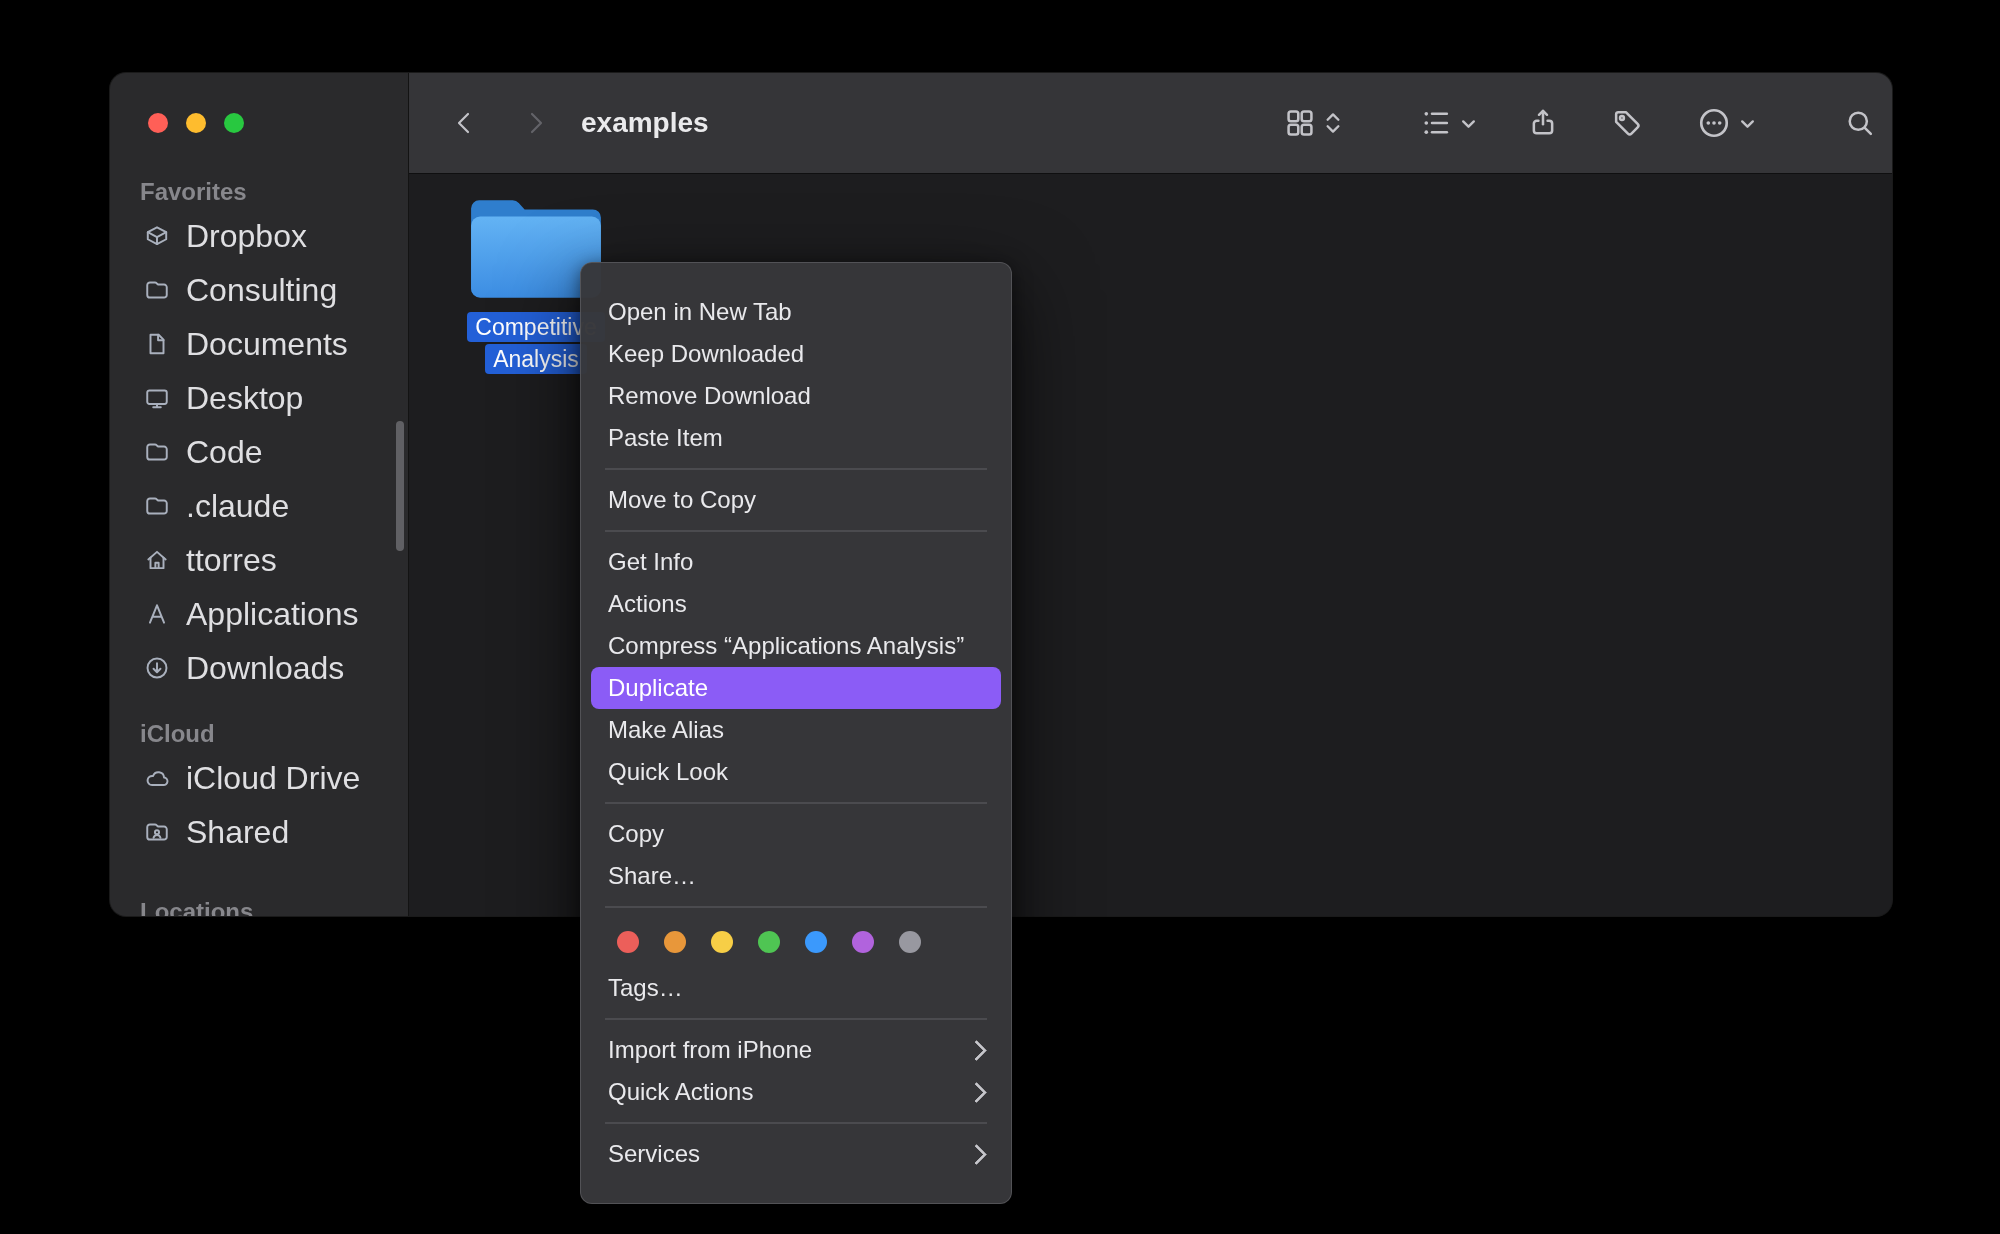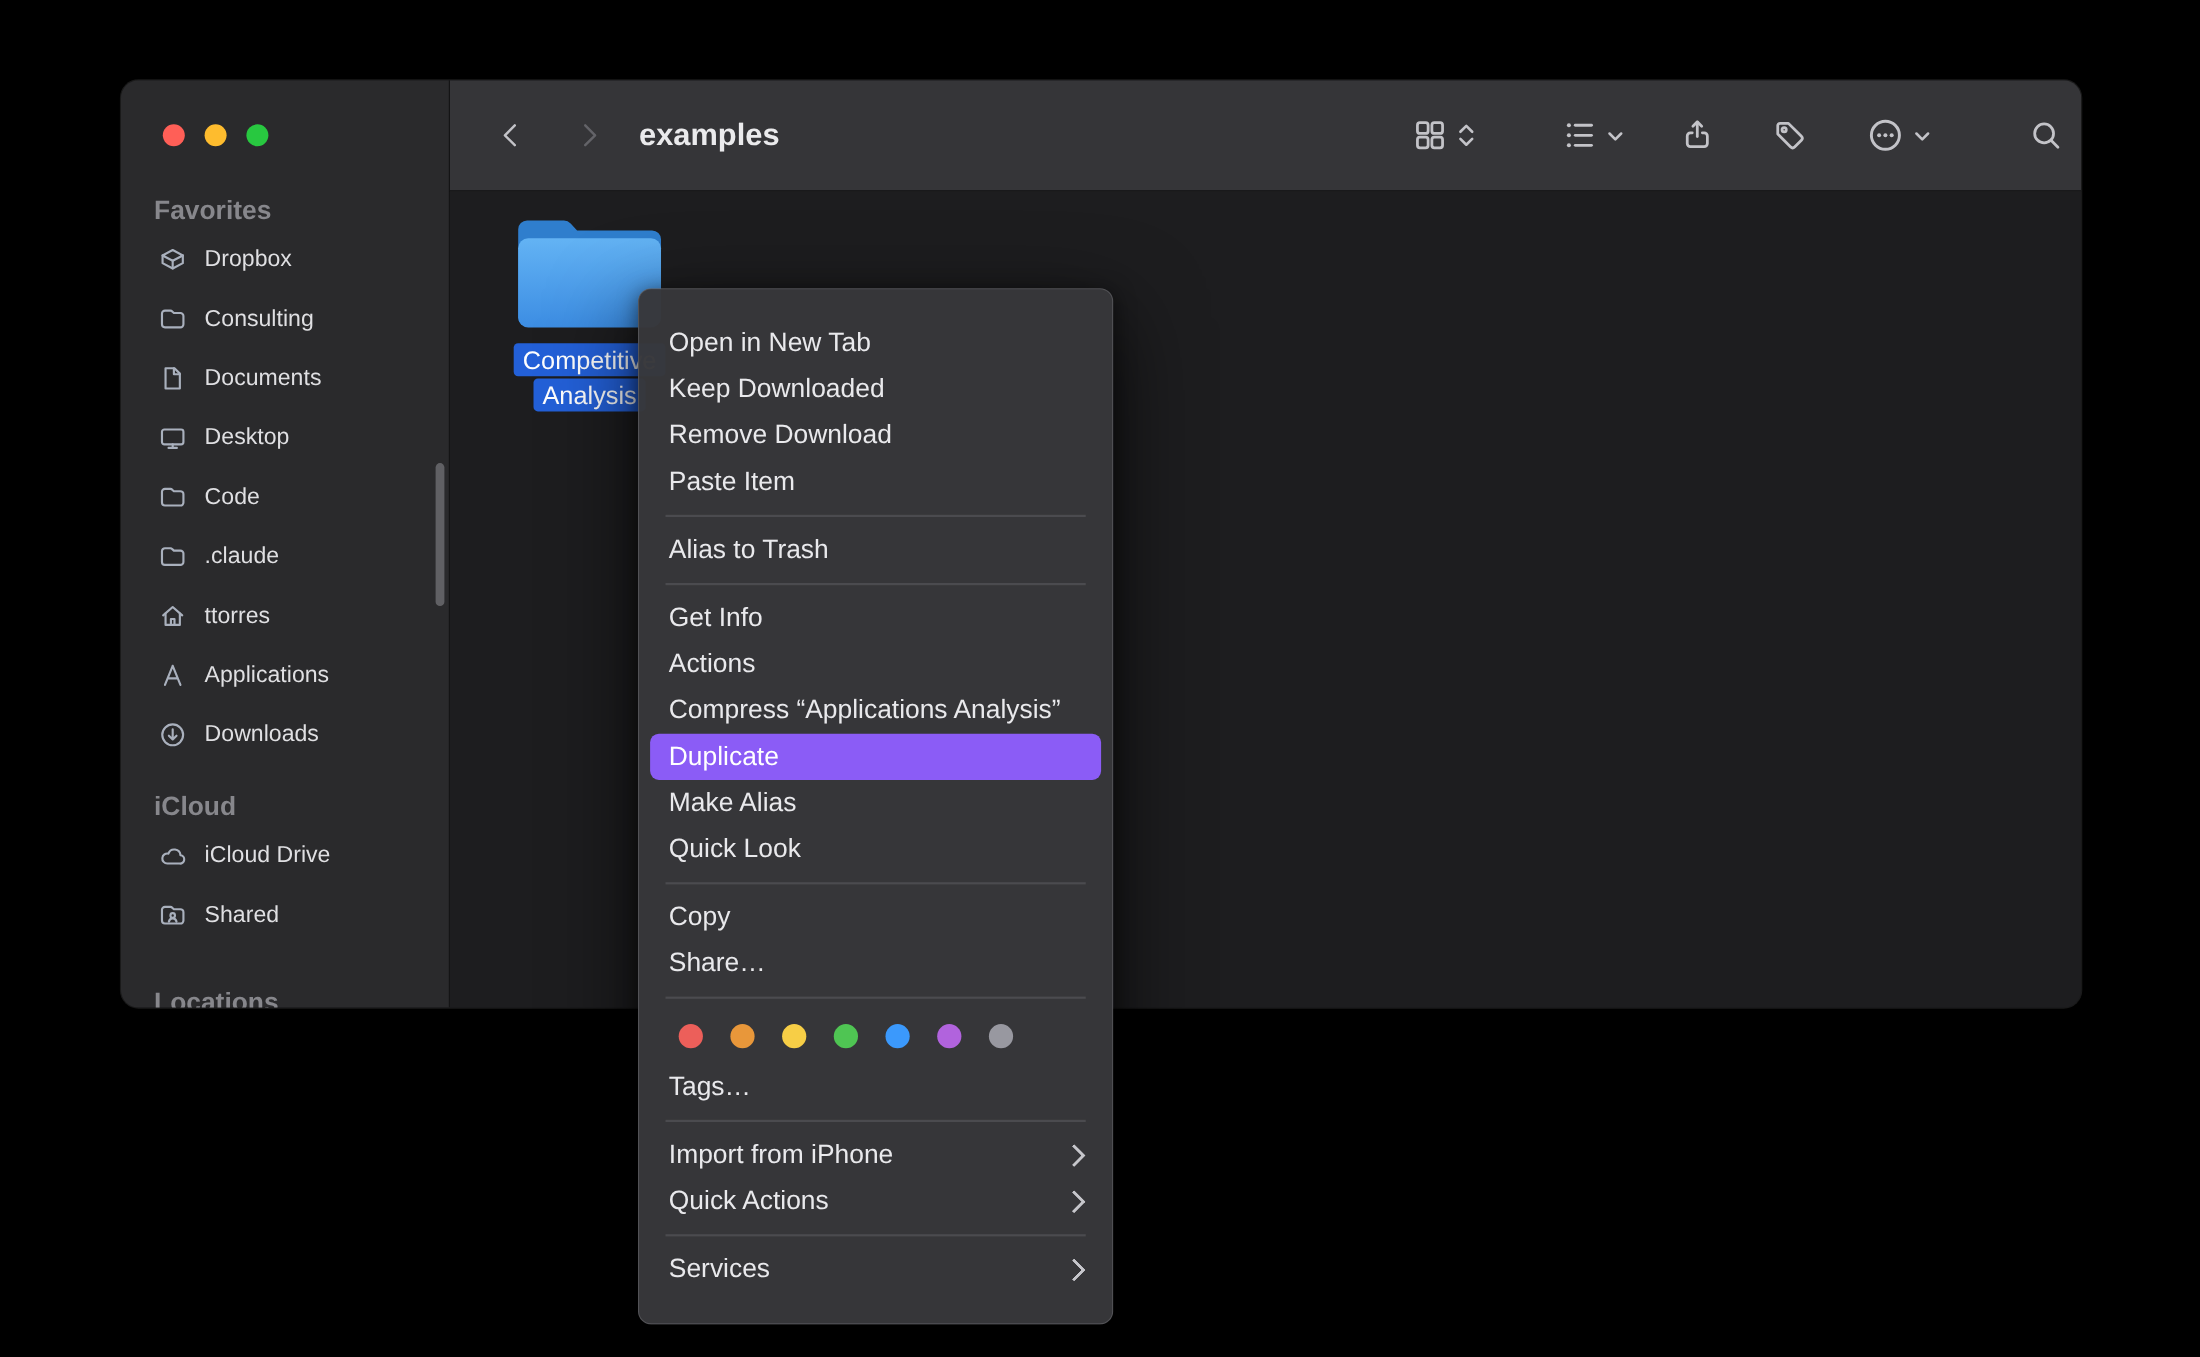--- a/index.html
+++ b/index.html
@@ -13,21 +13,21 @@
           box-shadow:0 0 0 1px rgba(255,255,255,.10),0 40px 100px rgba(0,0,0,.8);}
 
   
   .sidebar{width:298px;flex:0 0 298px;background:#2a2a2c;position:relative;
            border-right:1px solid rgba(0,0,0,.55);}
   .traffic{height:100px;display:flex;align-items:center;padding-left:38px;gap:18px;}
   .light{width:20px;height:20px;border-radius:50%;}
   .sec-header{margin:6px 0 4px 30px;font-size:24px;font-weight:700;color:#87878c;height:26px;line-height:26px;}
   .sec-header.icloud{margin-top:26px;}
   .sec-header.locations{margin-top:40px;}
-  .srow{height:54px;display:flex;align-items:center;padding-left:34px;gap:16px;color:#dfdfe2;font-size:21px;cursor:default;}
+  .srow{height:54px;display:flex;align-items:center;padding-left:34px;gap:16px;color:#dfdfe2;font-size:32px;cursor:default;}
   .sicon{width:26px;height:26px;flex:0 0 26px;display:flex;align-items:center;justify-content:center;}
   .sicon svg{width:26px;height:26px;stroke:#a9b0bd;fill:none;stroke-width:1.8;stroke-linecap:round;stroke-linejoin:round;}
   .sb-thumb{position:absolute;right:4px;top:348px;width:8px;height:130px;border-radius:4px;background:#85858a;opacity:.6;}
 
   
   .main{flex:1;display:flex;flex-direction:column;min-width:0;}
   .toolbar{height:100px;flex:0 0 100px;background:#353538;border-bottom:1px solid #0f0f10;
            display:flex;align-items:center;padding:0 16px 0 42px;}
   .tbtn{display:flex;align-items:center;justify-content:center;background:none;border:0;padding:0;cursor:default;}
   .tbtn svg{stroke:#c3c3c8;fill:none;stroke-width:2.2;stroke-linecap:round;stroke-linejoin:round;}
@@ -291,21 +291,21 @@
       </div>
     </div>
   </div>
 
   <div class="menu">
     <div class="mi">Open in New Tab</div>
     <div class="mi">Keep Downloaded</div>
     <div class="mi">Remove Download</div>
     <div class="mi">Paste Item</div>
     <div class="sep"></div>
-    <div class="mi">Alias to Trash</div>
+    <div class="mi">Move to Copy</div>
     <div class="sep"></div>
     <div class="mi">Get Info</div>
     <div class="mi">Actions</div>
     <div class="mi">Compress “Applications Analysis”</div>
     <div class="mi highlighted">Duplicate</div>
     <div class="mi">Make Alias</div>
     <div class="mi">Quick Look</div>
     <div class="sep"></div>
     <div class="mi">Copy</div>
     <div class="mi">Share…</div>

